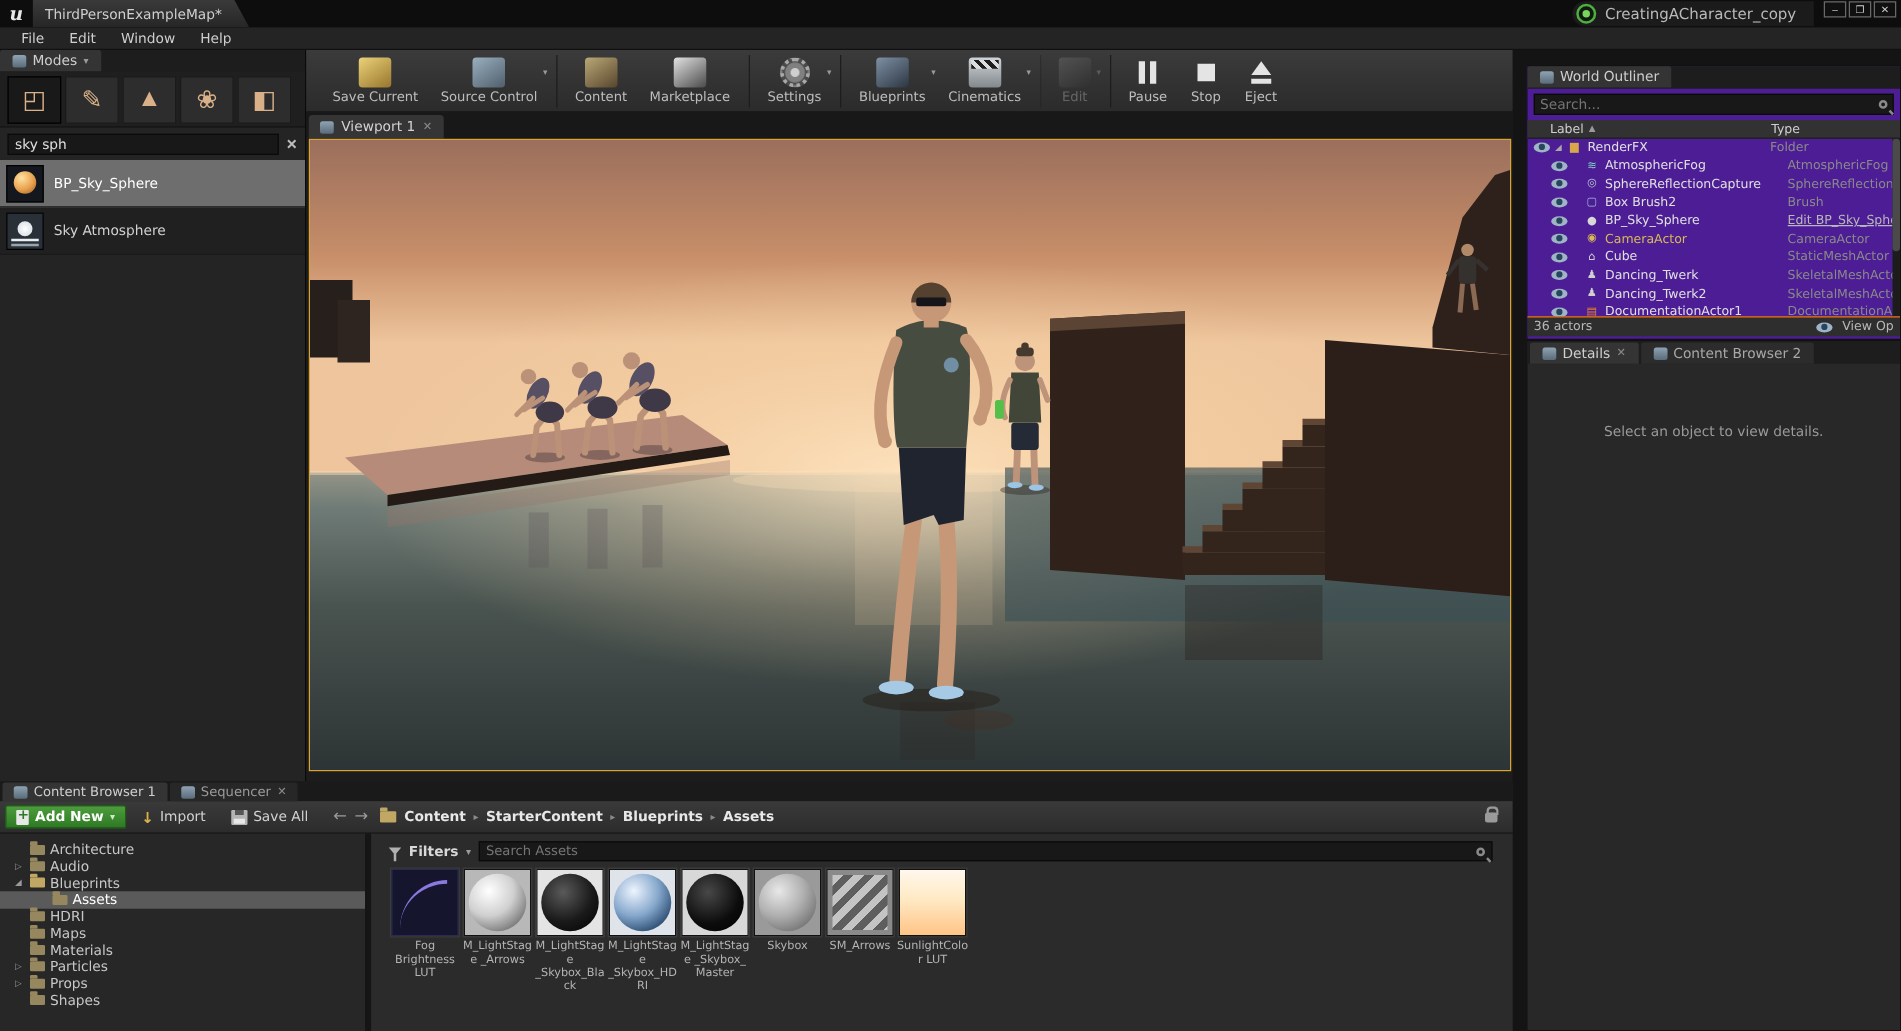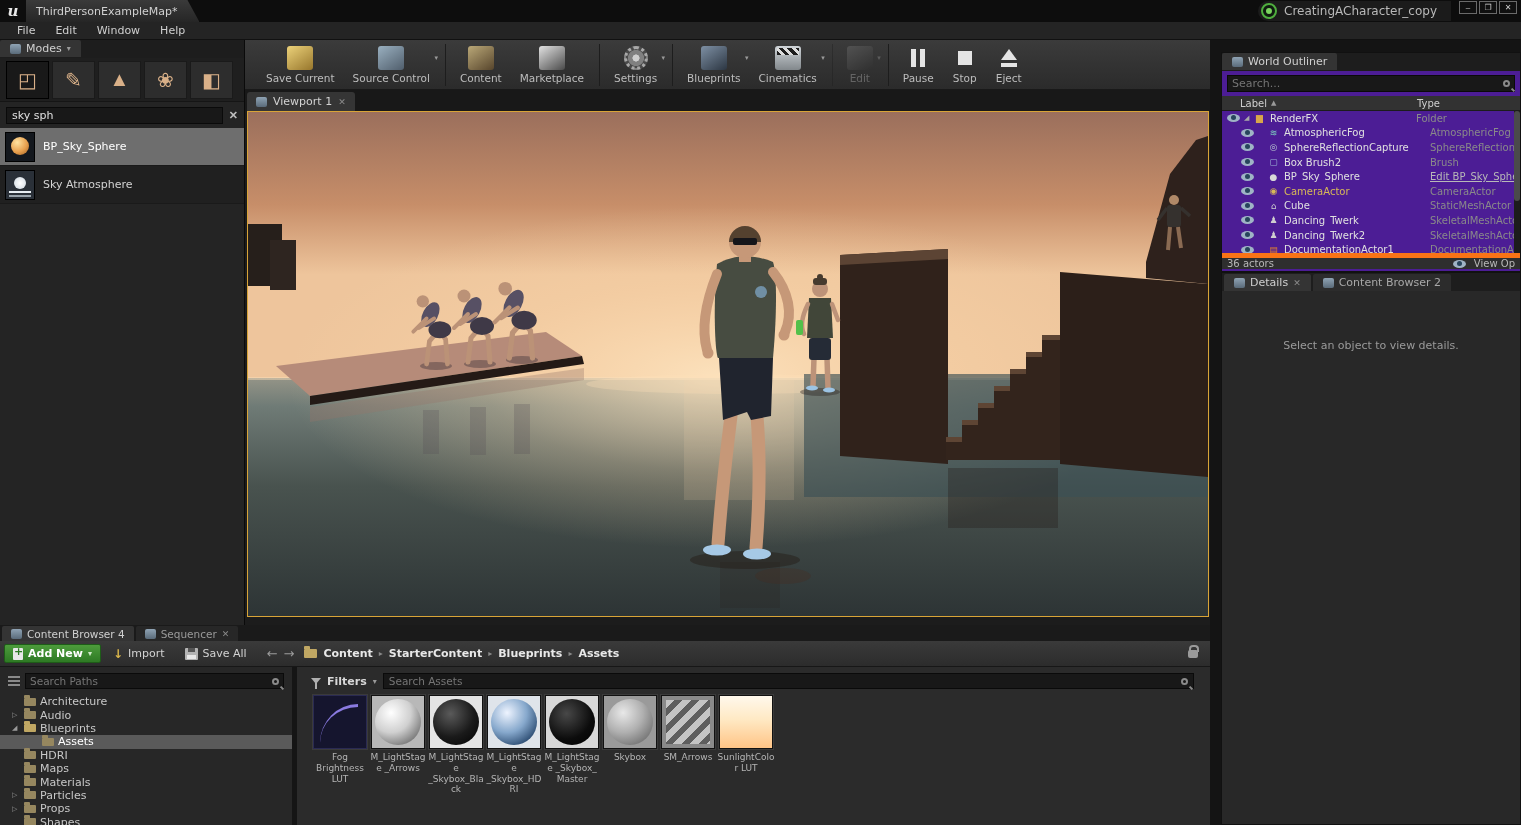--- a/index.html
+++ b/index.html
@@ -94,21 +94,21 @@
   .eye-icon { width:13px; height:8px; border-radius:50%; background:#9fb4c6; position:relative; margin:0 4px 0 5px; flex:0 0 auto; cursor:pointer; }
   .eye-icon::after { content:""; position:absolute; left:4px; top:1px; width:5px; height:5px; border-radius:50%; background:#27455c; }
   .out-arrow { width:9px; font-size:7px; color:#a8a8a8; flex:0 0 auto; }
   .out-row.child .out-arrow { visibility:hidden; }
   .out-row.child { padding-left:14px; }
   .out-icon { width:13px; font-size:9px; text-align:center; margin-right:4px; flex:0 0 auto; }
   .out-label { color:#e0e0e0; white-space:nowrap; overflow:hidden; width:146px; flex:0 0 auto; }
   .out-label.gold { color:var(--camera-actor-gold,#d8b957); }
   .out-type { color:#8a8a8a; white-space:nowrap; overflow:hidden; flex:1; }
   .out-type.link { color:#b8b8b8; text-decoration:underline; }
-  .outliner-status { height:16px; background:#2e2e2e; border-top:5px solid #f97316; display:flex; align-items:center; padding:0 5px; font-size:10px; color:#b8b8b8; }
+  .outliner-status { height:16px; background:#2e2e2e; border-top:1px solid #f97316; display:flex; align-items:center; padding:0 5px; font-size:10px; color:#b8b8b8; }
   .view-op { margin-left:auto; display:flex; align-items:center; gap:4px; white-space:nowrap; overflow:hidden; }
   .out-scroll { position:absolute; right:0; top:0; width:6px; height:142px; background:#1c1c1c; }
   .out-scroll-thumb { width:6px; height:90px; background:#4a4a4a; border-radius:3px; cursor:grab; }
 
   .details { position:absolute; left:8px; top:232px; width:300px; height:553px; background:#282828; border:1px solid #111; }
   .details-tabbar { height:18px; background:#1d1d1d; display:flex; align-items:flex-end; gap:2px; padding-left:2px; }
   .details-empty { text-align:center; margin-top:48px; color:#9a9a9a; font-size:11px; }
 
   
   .bottom-panel { position:absolute; left:0; top:625px; width:1210px; height:200px; background:#262626; }
@@ -593,21 +593,21 @@
       </div>
     </div>
     <div class="details-empty">Select an object to view details.</div>
   </div>
 </div>
 
 <div class="bottom-panel">
   <div class="cb-tabbar">
     <div class="cb-tab">
       <span class="tab-mini-icon"></span>
-      <span>Content Browser 4</span>
+      <span>Content Browser 1</span>
     </div>
     <div class="cb-tab inactive">
       <span class="tab-mini-icon"></span>
       <span>Sequencer</span>
       <span class="tab-close">✕</span>
     </div>
   </div>
 
   <div class="cb-toolbar">
     <button class="addnew-btn">
@@ -652,27 +652,20 @@
             <span>Assets</span>
             <span class="crumb-sep"></span>
           </span>
         </span>
     </div>
     <span class="lock-icon"></span>
   </div>
 
   <div class="cb-body">
     <div class="paths-pane">
-      <div class="paths-search-row">
-        <span class="sources-icon"></span>
-        <div class="paths-search">
-          <input placeholder="Search Paths" style="">
-          <span class="mag-icon"></span>
-        </div>
-      </div>
       <div>
 
           <div class="tree-row depth-1">
             <span class="tree-arrow"></span>
             <span class="folder-icon"></span>
             <span>Architecture</span>
           </div>
 
           <div class="tree-row depth-1">
             <span class="tree-arrow">▷</span>

